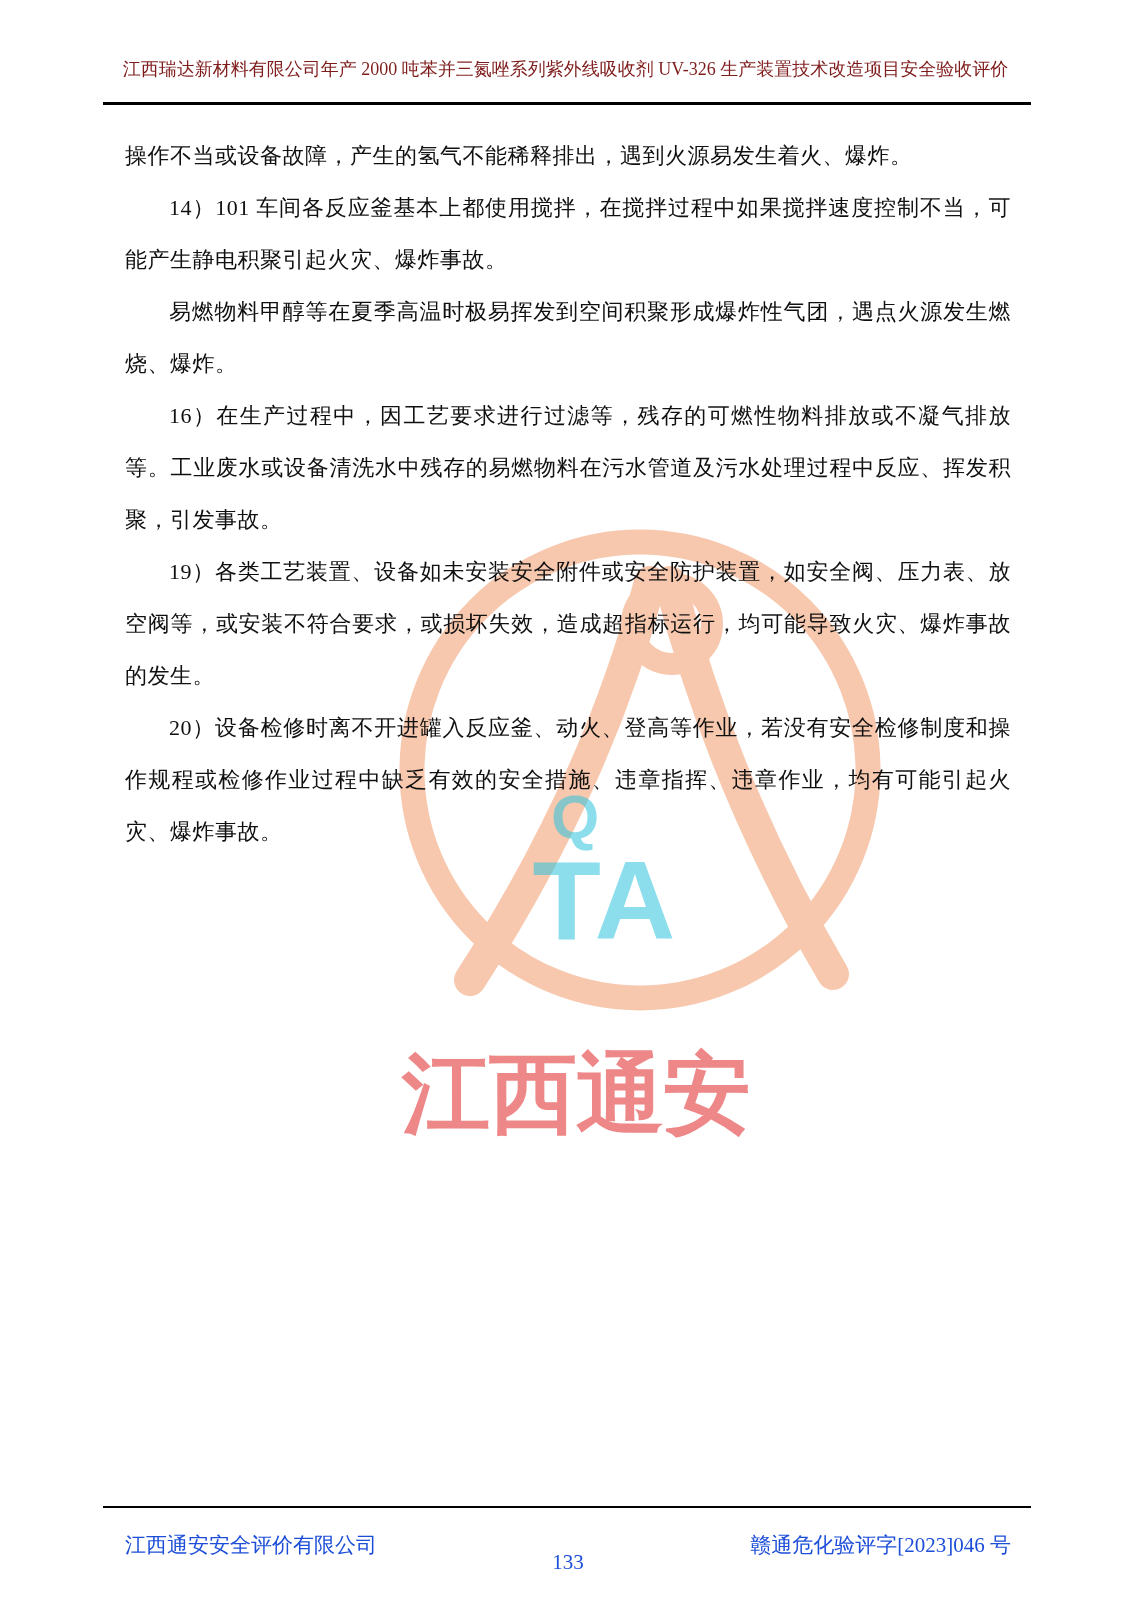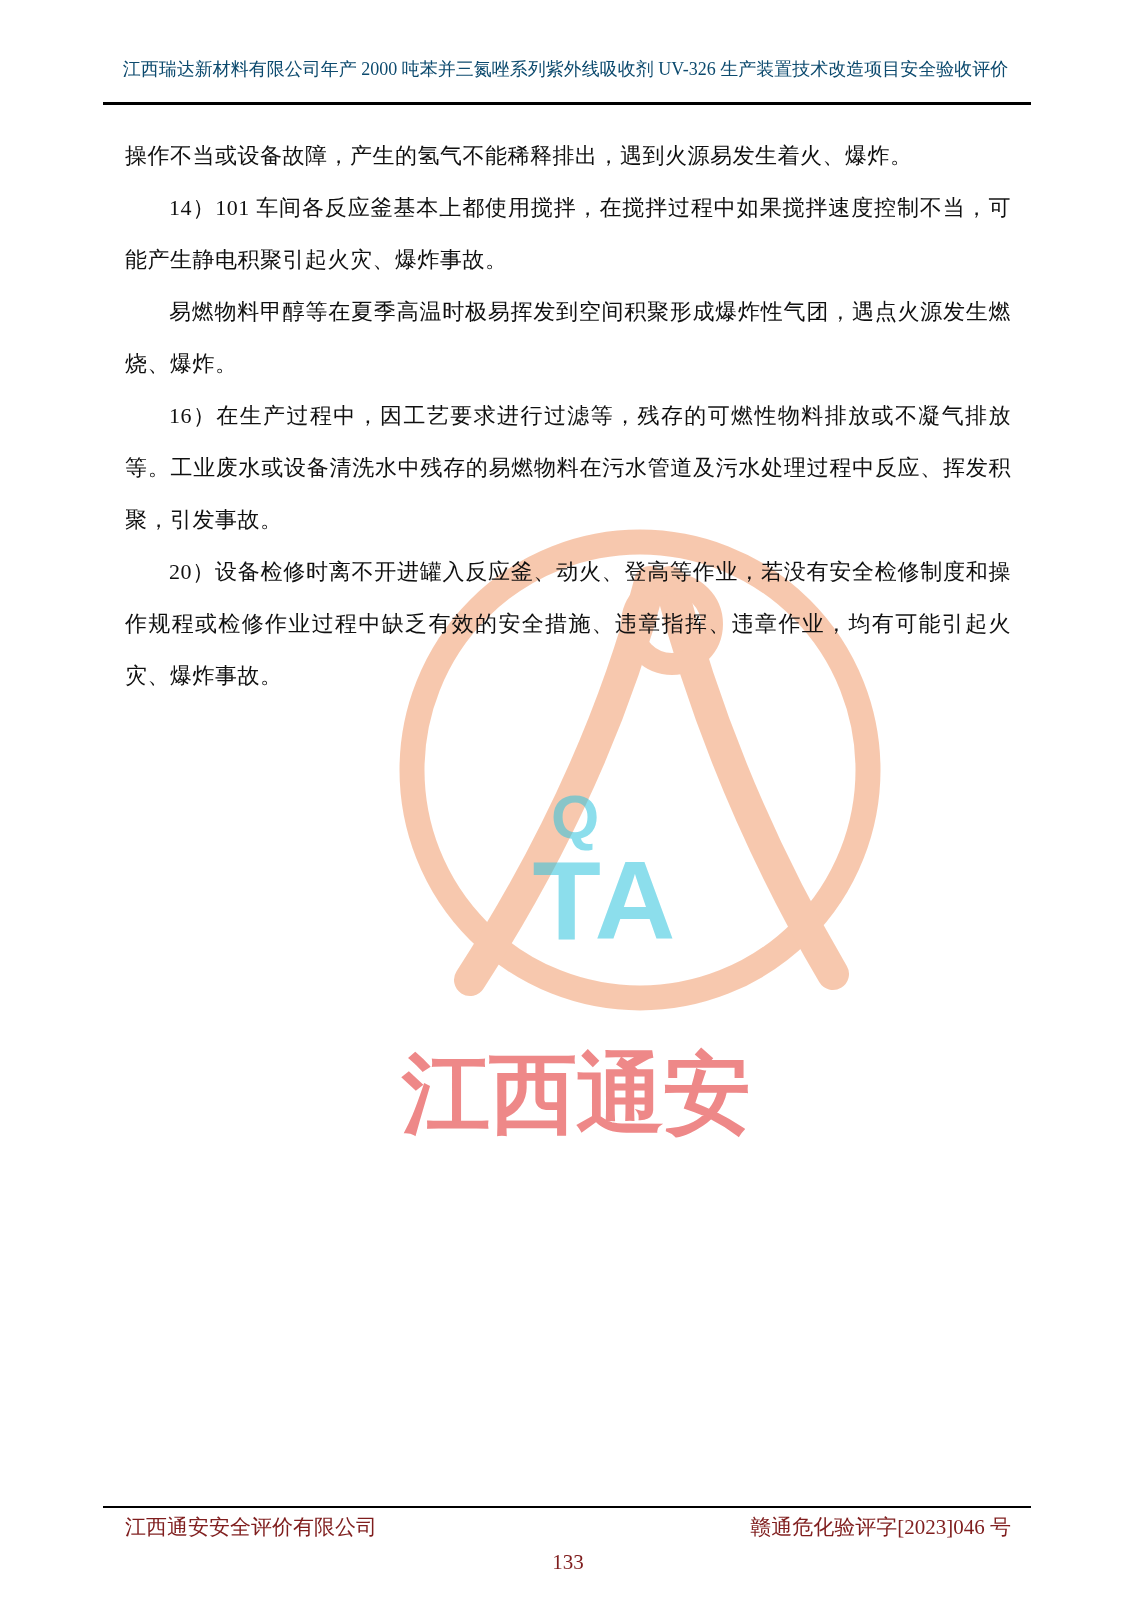--- a/index.html
+++ b/index.html
@@ -39,21 +39,21 @@
     font-family:"Liberation Sans","DejaVu Sans",sans-serif;
     font-weight:bold;font-size:88px;line-height:92px;
     letter-spacing:-1px;
     color:#e85b5b;opacity:.72;pointer-events:none;
     white-space:nowrap;
   }
   
   .header-title{
     position:absolute;top:57px;left:0;right:0;z-index:1;
     text-align:center;
-    font-size:18px;line-height:24px;color:#0c4a6e;
+    font-size:18px;line-height:24px;color:#7f1d1d;
   }
   .header-rule{
     position:absolute;top:102px;left:103px;width:928px;height:3px;
     background:#000;z-index:1;
   }
   
   .body-text{
     position:absolute;top:130px;left:125px;width:886px;z-index:1;
   }
   .body-text p{
@@ -64,22 +64,22 @@
     color:#101010;
   }
   .body-text p.indent{text-indent:2em;}
   
   .footer-rule{
     position:absolute;top:1506px;left:103px;width:928px;height:2px;
     background:#000;z-index:1;
   }
   .footer-row{
     position:absolute;top:1512px;left:125px;width:886px;z-index:1;
-    display:flex;align-items:flex-start;
-    font-size:21px;line-height:30px;color:#7f1d1d;
+    display:flex;align-items:center;
+    font-size:21px;line-height:30px;color:#1d4ed8;
   }
   .footer-row .f-left{flex:1;text-align:left;}
   .footer-row .f-center{flex:1;text-align:center;margin-top:35px;}
   .footer-row .f-right{flex:1;text-align:right;white-space:nowrap;}
 </style>
 </head>
 <body>
 
 <div class="page">
 
@@ -99,20 +99,21 @@
   <div class="wm-red">江西通安</div>
 
   <div class="header-title">江西瑞达新材料有限公司年产 2000 吨苯并三氮唑系列紫外线吸收剂 UV-326 生产装置技术改造项目安全验收评价</div>
   <div class="header-rule"></div>
 
   <main class="body-text" id="paragraphs">
       <p class="">操作不当或设备故障，产生的氢气不能稀释排出，遇到火源易发生着火、爆炸。</p>
       <p class="indent">14）101 车间各反应釜基本上都使用搅拌，在搅拌过程中如果搅拌速度控制不当，可能产生静电积聚引起火灾、爆炸事故。</p>
       <p class="indent">易燃物料甲醇等在夏季高温时极易挥发到空间积聚形成爆炸性气团，遇点火源发生燃烧、爆炸。</p>
       <p class="indent">16）在生产过程中，因工艺要求进行过滤等，残存的可燃性物料排放或不凝气排放等。工业废水或设备清洗水中残存的易燃物料在污水管道及污水处理过程中反应、挥发积聚，引发事故。</p>
+      <p class="indent">19）各类工艺装置、设备如未安装安全附件或安全防护装置，如安全阀、压力表、放空阀等，或安装不符合要求，或损坏失效，造成超指标运行，均可能导致火灾、爆炸事故的发生。</p>
       <p class="indent">20）设备检修时离不开进罐入反应釜、动火、登高等作业，若没有安全检修制度和操作规程或检修作业过程中缺乏有效的安全措施、违章指挥、违章作业，均有可能引起火灾、爆炸事故。</p>
     </main>
 
   <div class="footer-rule"></div>
   <div class="footer-row">
     <span class="f-left">江西通安安全评价有限公司</span>
     <span class="f-center">133</span>
     <span class="f-right">赣通危化验评字[2023]046 号</span>
   </div>
 

